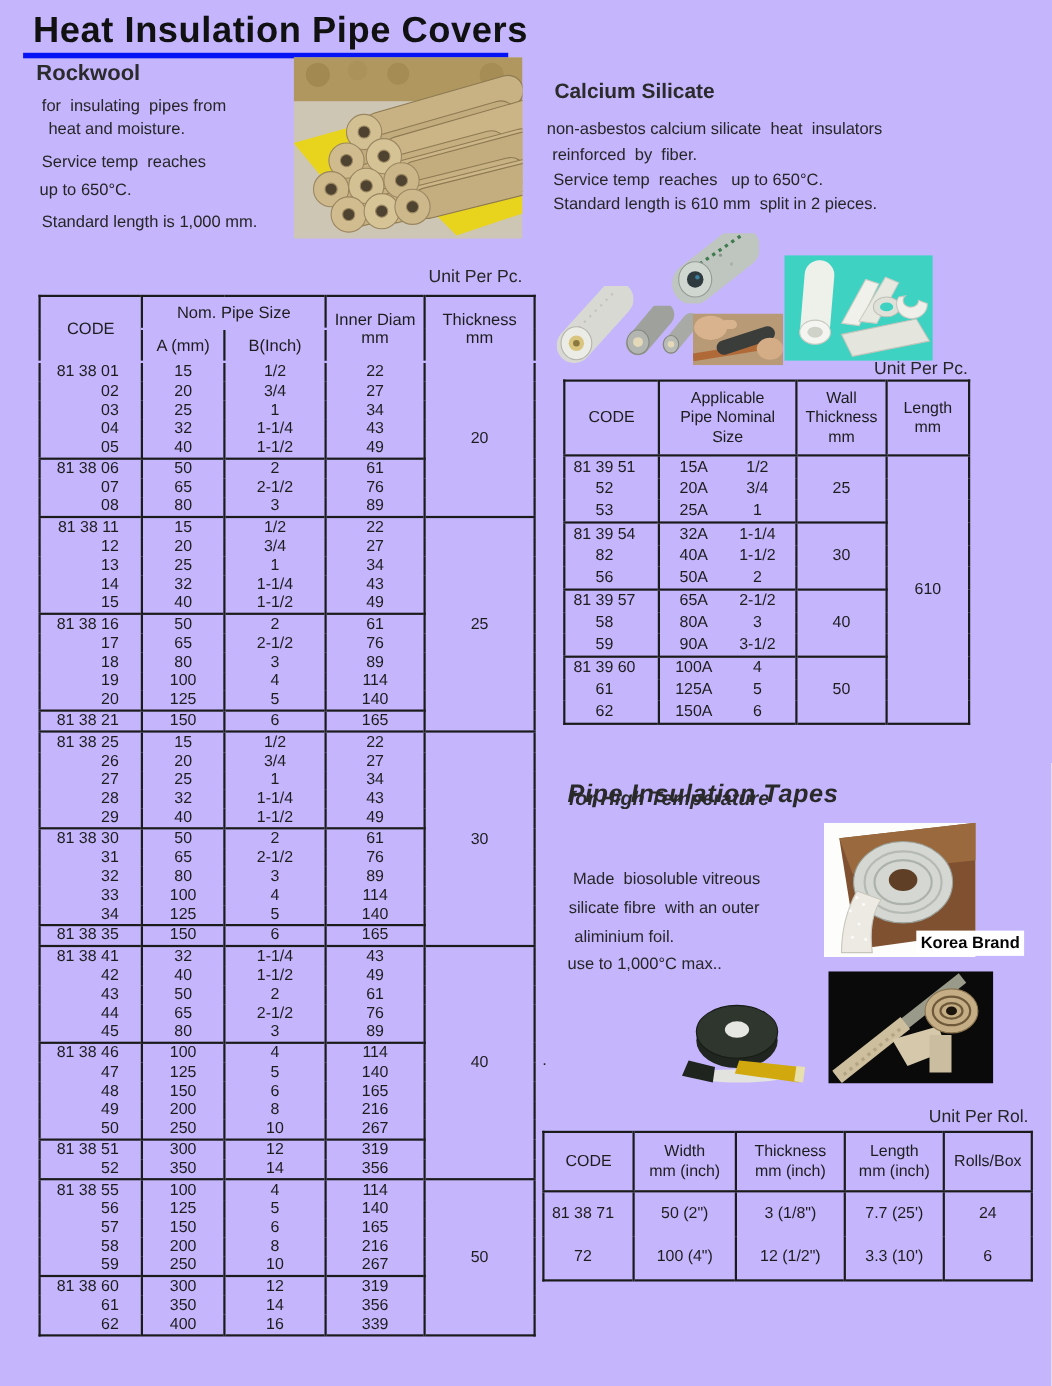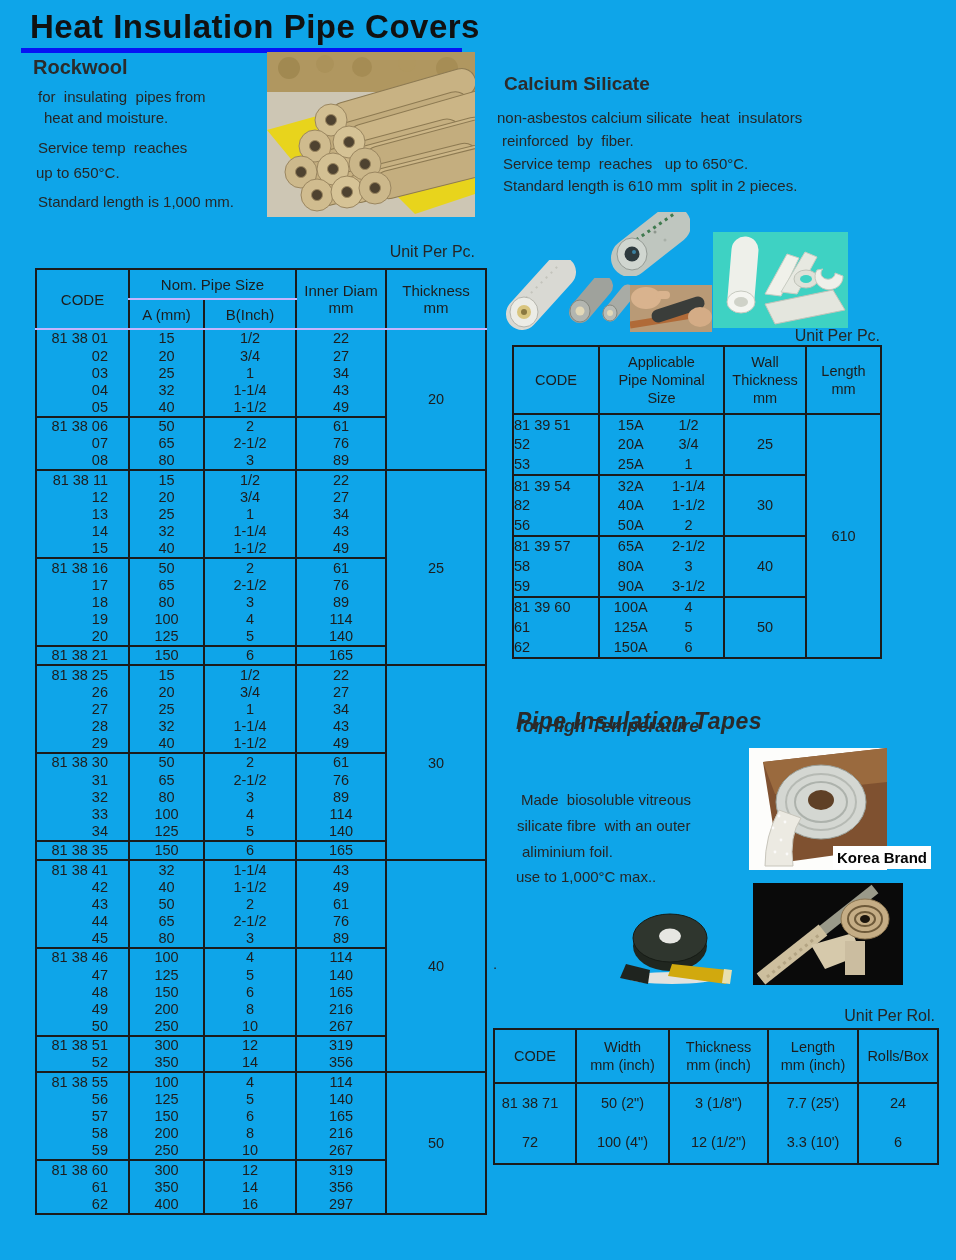--- a/index.html
+++ b/index.html
@@ -1,16 +1,16 @@
 <!DOCTYPE html>
 <html><head>
 <meta charset="utf-8">
 <style>
   html,body{margin:0;padding:0;background:#fff;}
-  .page{position:relative;width:956px;height:1260px;background:#0ea5e9;overflow:hidden;
+  .page{position:relative;width:956px;height:1260px;background:#c4b5fd;overflow:hidden;
         font-family:"Liberation Sans","DejaVu Sans",sans-serif;color:#1d1d1d;}
   .abs{position:absolute;}
   .txt{white-space:pre;}
   .page-title{font-size:33px;font-weight:800;color:#111;letter-spacing:.5px;}
   .title-underline{height:5px;background:#0613f5;}
   .sec-heading{font-weight:700;color:#2b2b2b;}
   .body-line{font-size:15px;color:#262626;}
   .unit-label{font-size:16px;color:#262626;text-align:right;}
   .tapes-h1{font-size:23px;font-weight:800;font-style:italic;color:#2a2a2a;letter-spacing:.5px;}
   .tapes-h2{font-size:18px;font-weight:800;font-style:italic;color:#2a2a2a;}
@@ -27,21 +27,21 @@
   #rw-table{left:35px;top:268px;width:450px;height:947px;border:2px solid #1b1b1b;font-size:14.5px;}
   #rw-table thead th{border-bottom:2px solid #c4b5fd;font-size:15px;}
   #rw-table thead tr{height:30px;}
   #rw-table tbody td{text-align:center;line-height:1;}
   #rw-table td.c0{text-align:right;padding-right:20px;}
 
   
   #ca-table{left:512px;top:345px;width:368px;height:314px;border:2px solid #1b1b1b;font-size:14.5px;}
   #ca-table thead th{border-bottom:2px solid #1b1b1b;font-size:14.5px;height:66px;line-height:1.25;}
   #ca-table tbody td{text-align:center;line-height:1.15;}
-  #ca-table td.c0{text-align:left;padding-right:13px;}
+  #ca-table td.c0{text-align:center;padding-right:13px;}
   #ca-table .sza{display:inline-block;width:44%;text-align:center;}
   #ca-table .szb{display:inline-block;width:50%;text-align:center;}
 
   
   #tp-table{left:493px;top:1028px;width:444px;height:137px;border:2px solid #1b1b1b;font-size:14.5px;}
   #tp-table thead th{border-bottom:2px solid #1b1b1b;font-size:14.5px;height:52px;line-height:1.25;}
   #tp-table tbody td{text-align:center;line-height:1.1;}
   #tp-table td.c0{text-align:center;padding-right:10px;}
 </style>
 </head>
@@ -491,21 +491,21 @@
         <tr>
           <td class="c0">61</td>
           <td class="c1 v">350</td>
           <td class="c2 v">14</td>
           <td class="c3 v">356</td>
         </tr>
         <tr>
           <td class="c0">62</td>
           <td class="c1 v">400</td>
           <td class="c2 v">16</td>
-          <td class="c3 v">297</td>
+          <td class="c3 v">339</td>
         </tr>
       </tbody>
   </table>
 
   <table id="ca-table">
     <colgroup>
         <col style="width:86px">
         <col style="width:125px">
         <col style="width:82px">
         <col style="width:75px">

